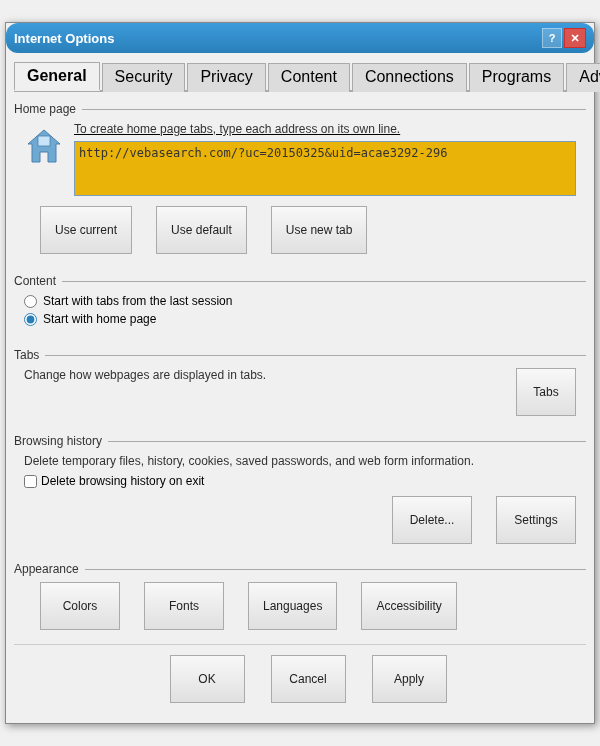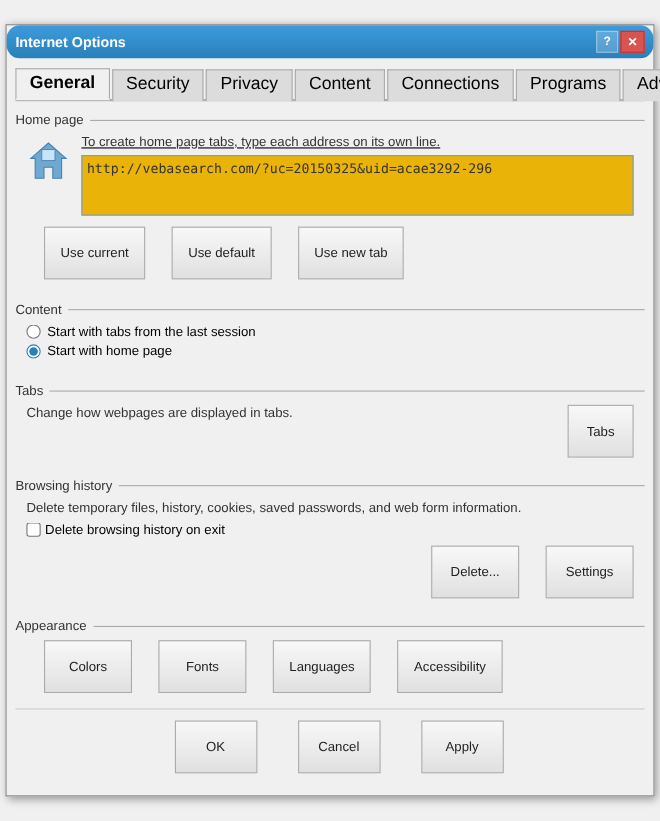--- a/index.html
+++ b/index.html
@@ -209,21 +209,21 @@
       padding: 0 10px 8px 10px;
     }
     .appearance-buttons {
       display: flex;
       gap: 8px;
     }
     
     .bottom-bar {
       display: flex;
       justify-content: center;
-      gap: 21px;
+      gap: 10px;
       padding: 10px 10px 12px 10px;
       border-top: 1px solid #ccc;
       margin-top: 6px;
     }
     .main-area {
       position: relative;
     }
   </style>
 </head>
 <body>

